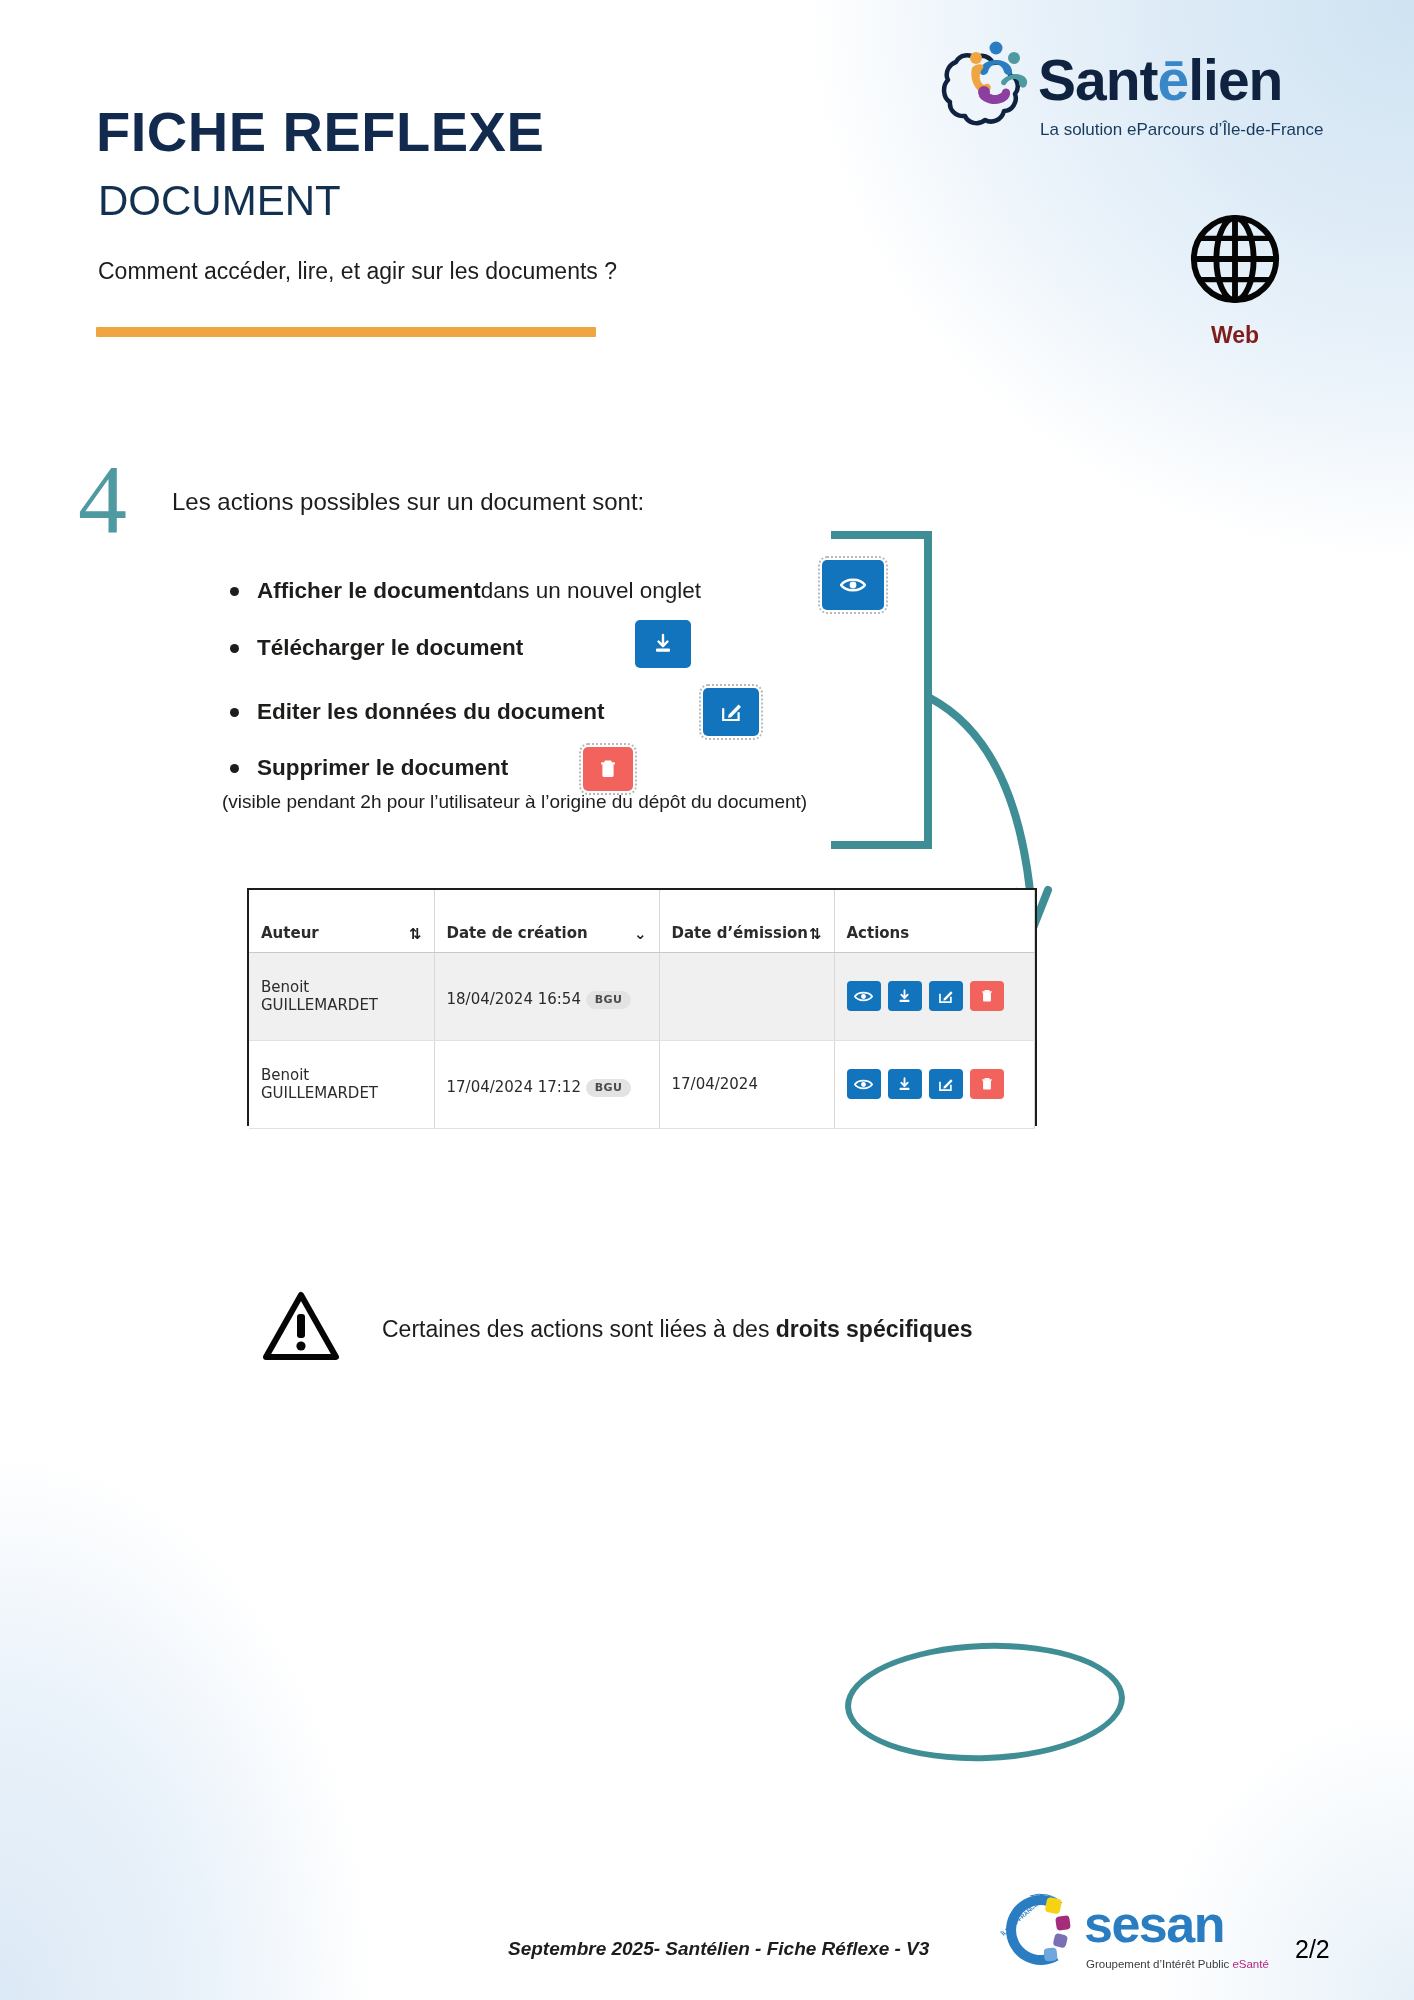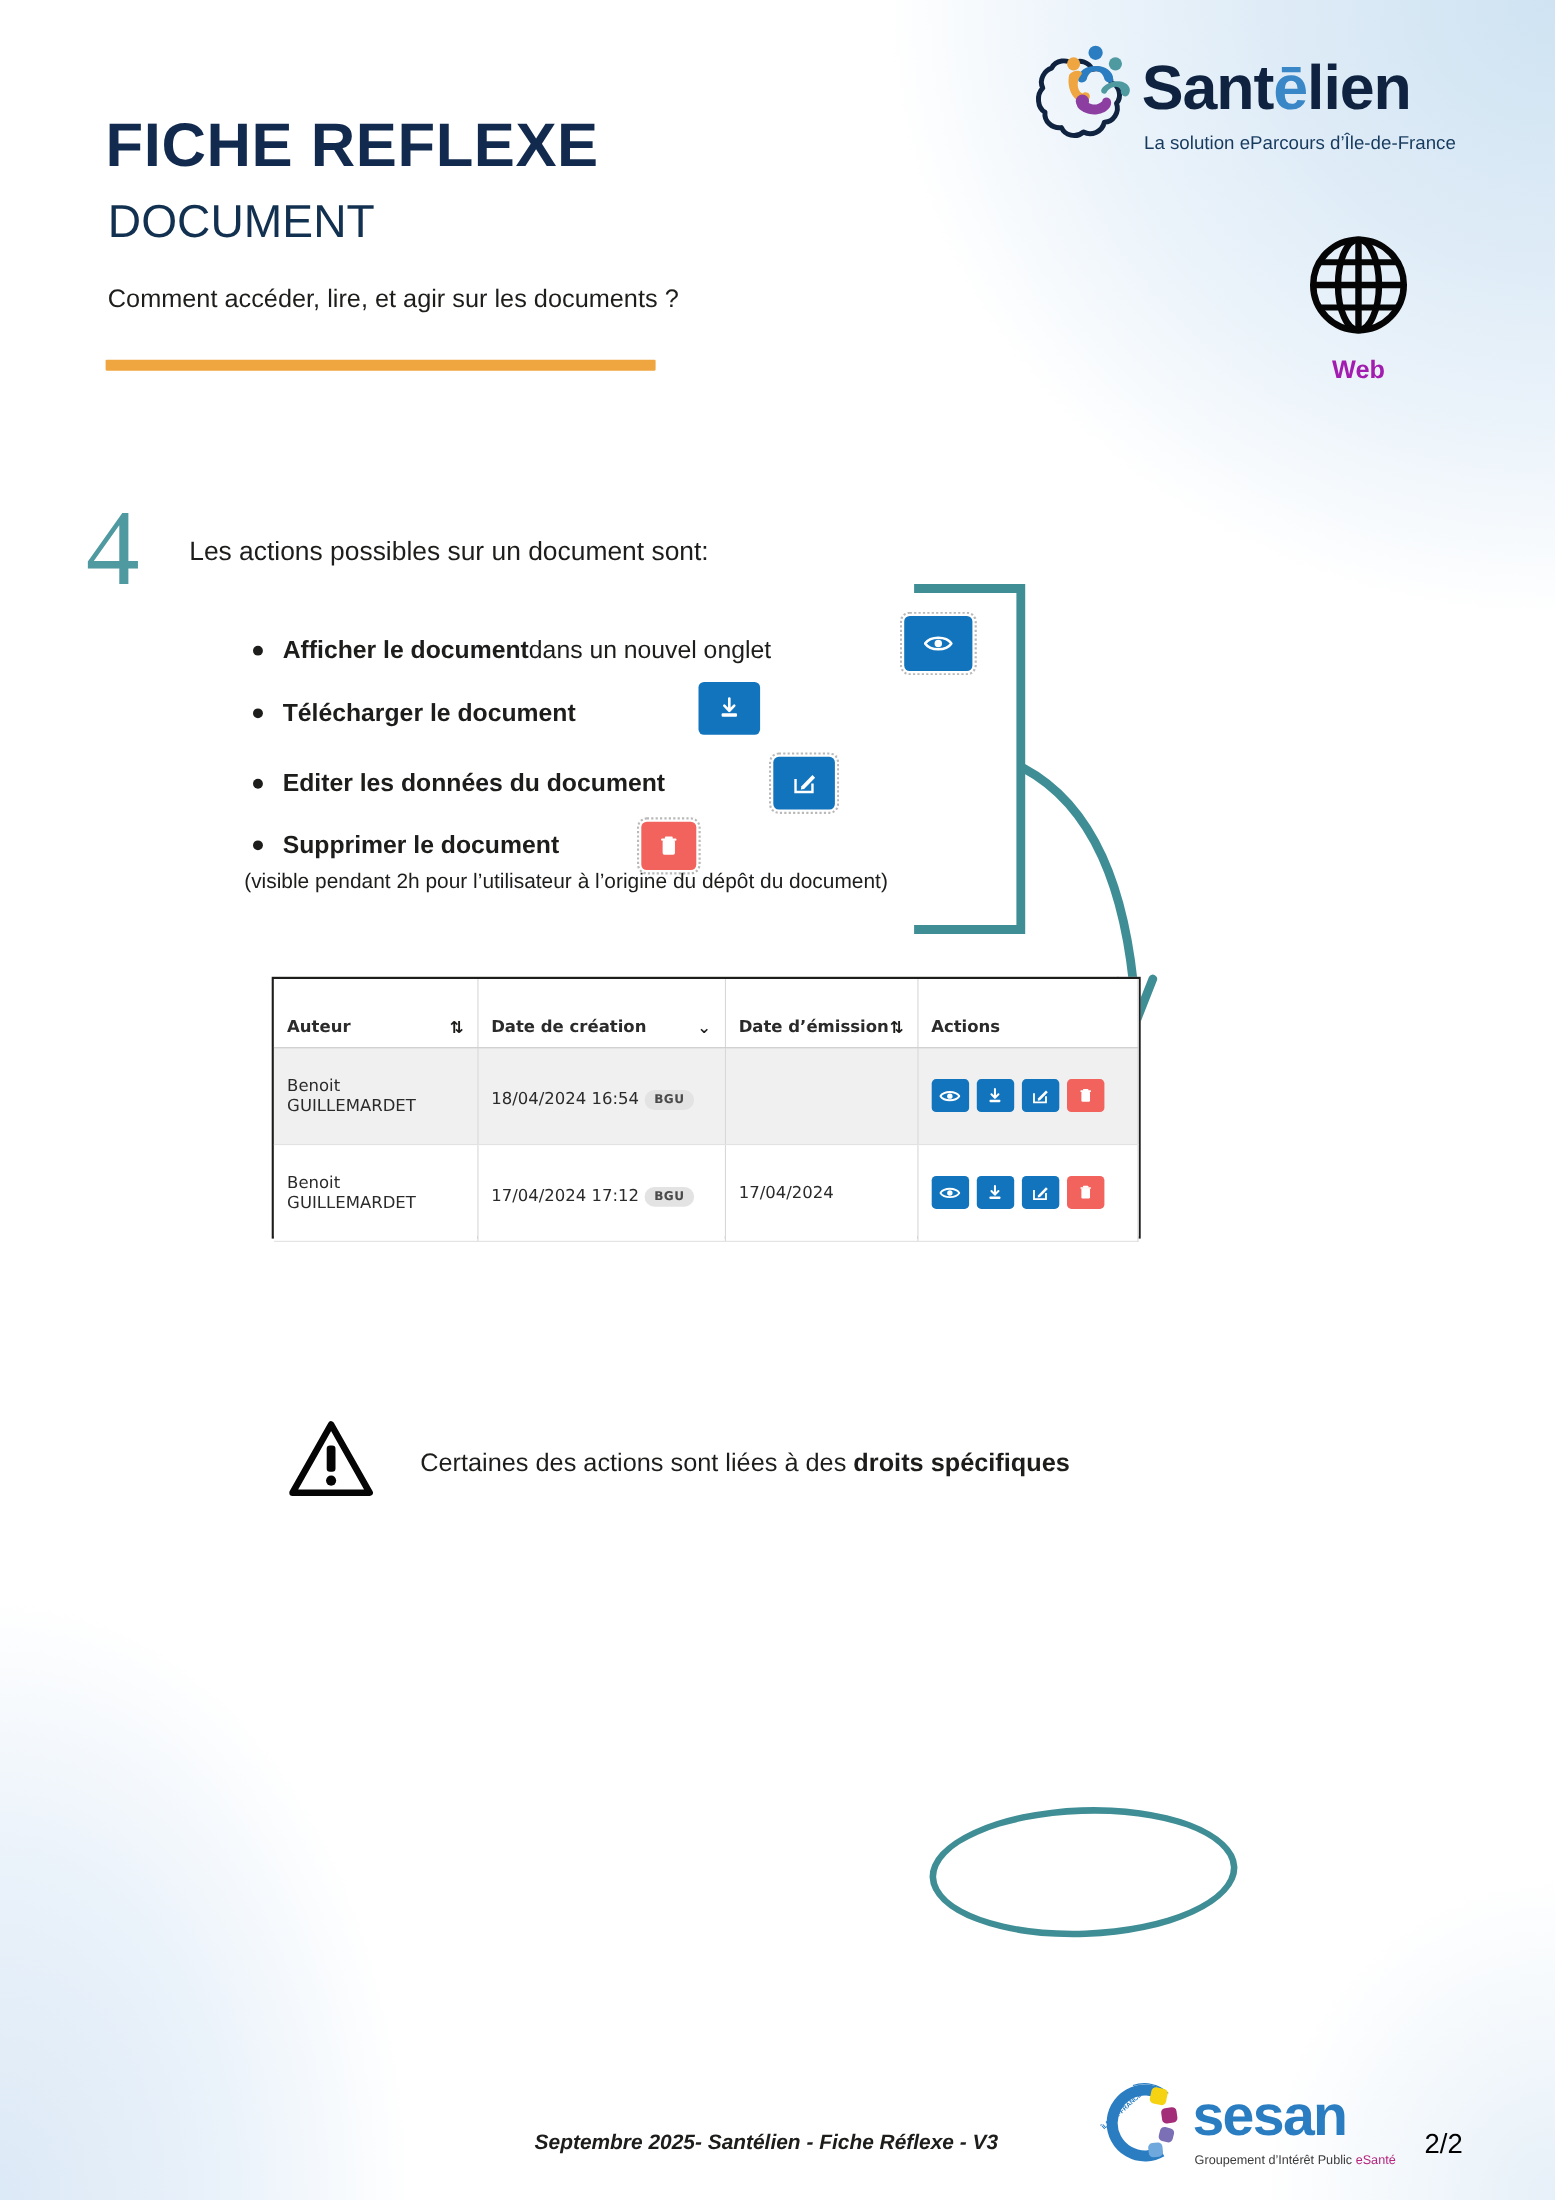--- a/index.html
+++ b/index.html
@@ -53,21 +53,21 @@
   .logo-word .accent-e{color:#3a87c8;}
   .logo-tag{
     position:absolute;left:110px;top:86px;
     font-size:17px;color:#163a5e;font-weight:400;white-space:nowrap;
   }
   .logo-mark{position:absolute;left:0;top:0;width:110px;height:106px;}
 
   
   .web-badge{position:absolute;left:1160px;top:210px;width:150px;text-align:center;}
   .web-label{
-    margin-top:10px;font-size:23px;font-weight:bold;color:#a21caf;
+    margin-top:10px;font-size:23px;font-weight:bold;color:#7f1d1d;
   }
 
   
   .step-num{
     position:absolute;left:78px;top:450px;
     font-size:98px;font-weight:300;color:#4e9aa0;line-height:1;
     font-family:"Liberation Serif", serif;
   }
   .step-text{
     position:absolute;left:172px;top:488px;
@@ -157,21 +157,21 @@
 
   
   .warn{position:absolute;left:262px;top:1290px;width:900px;height:90px;}
   .warn-txt{
     position:absolute;left:120px;top:26px;font-size:23px;color:#1d1d1b;
   }
   .warn-txt b{font-weight:bold;}
 
   
   .footer-text{
-    position:absolute;left:486px;top:1938px;
+    position:absolute;left:508px;top:1938px;
     font-size:19px;font-style:italic;font-weight:bold;color:#1d1d1b;
   }
   .pagenum{
     position:absolute;left:1295px;top:1935px;
     font-size:25px;font-weight:normal;color:#000;
   }
   .logo-sesan{position:absolute;left:1000px;top:1890px;width:270px;height:92px;}
   .sesan-word{
     position:absolute;left:84px;top:8px;font-size:52px;font-weight:bold;
     color:#2B7DC2;letter-spacing:-1.5px;line-height:1;

